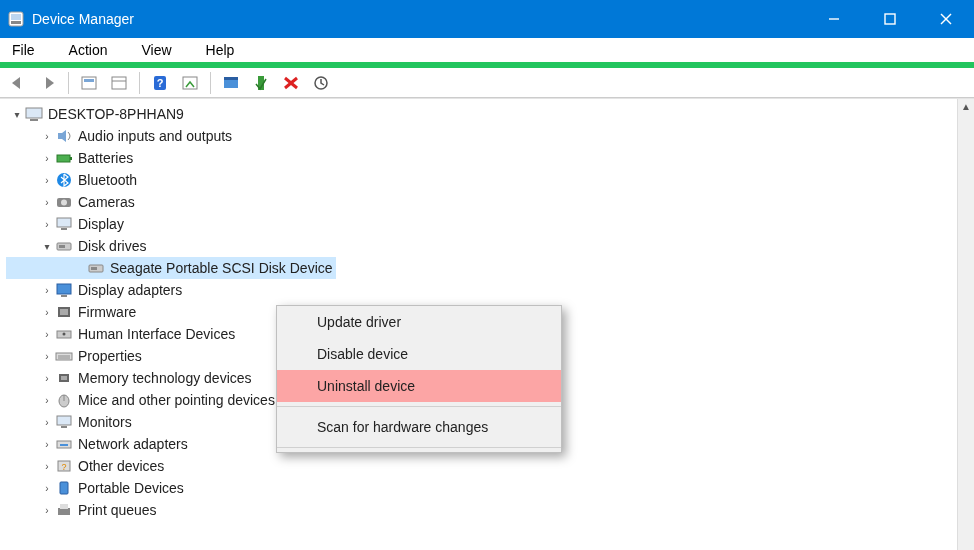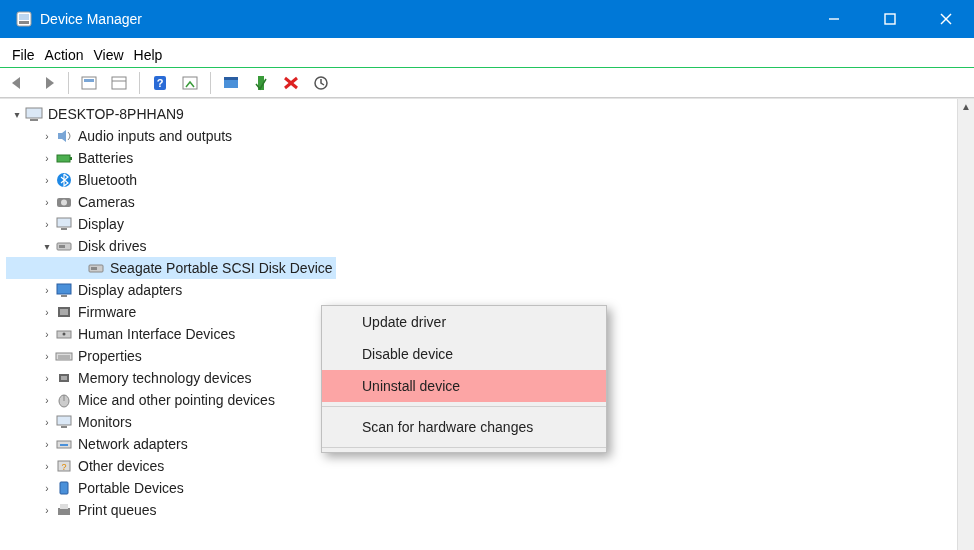--- a/index.html
+++ b/index.html
@@ -1,47 +1,47 @@
 <!DOCTYPE html>
 <html><head>
 <meta charset="utf-8">
 <style>
 * { box-sizing: border-box; margin: 0; padding: 0; font-family: "Segoe UI", Tahoma, sans-serif; }
 body { width: 974px; height: 550px; background: #fff; overflow: hidden; position: relative; font-size: 13px; }
 
 
-.titlebar { height: 38px; background: #0078d7; color: #fff; display: flex; align-items: center; padding-left: 16px; }
+.titlebar { height: 38px; background: #0078d7; color: #fff; display: flex; align-items: center; padding-left: 8px; }
 .titlebar .title-icon { margin-right: 8px; }
 .titlebar .title-text { font-size: 14px; flex: 1; }
 .titlebar .win-btns { display: flex; height: 100%; }
 .titlebar .win-btn { width: 56px; display: flex; align-items: center; justify-content: center; font-size: 14px; cursor: default; }
 
 
-.menubar { height: 30px; display: flex; align-items: flex-end; padding: 0 8px; gap: 2px; border-bottom: 1px solid #22c55e; font-size: 14px; }
+.menubar { height: 30px; display: flex; align-items: flex-start; padding: 0 8px; gap: 26px; border-bottom: 6px solid #22c55e; font-size: 14px; }
 .menubar .menu-item { padding: 4px 4px; }
 
 
 .toolbar { height: 30px; display: flex; align-items: center; padding: 0 6px; gap: 6px; border-bottom: 1px solid #ccc; }
 .toolbar .tb-btn { width: 24px; height: 24px; display: flex; align-items: center; justify-content: center; border: 1px solid transparent; }
 .toolbar .sep { width: 1px; height: 22px; background: #ccc; margin: 0 2px; }
 
 
 .tree-wrap { position: relative; height: calc(550px - 38px - 30px - 30px); border-top: 1px solid #e4e4e4; }
 .tree { padding: 4px 0 8px 6px; background: #fff; overflow: hidden; height: 100%; font-size: 14px; color: #222; }
 .tree-row { display: flex; align-items: center; height: 22px; white-space: nowrap; }
 .tw { display: inline-flex; width: 14px; justify-content: center; color: #555; font-size: 10px; }
 .ic { width: 20px; display: inline-flex; justify-content: center; margin-right: 4px; }
 .label { }
 .row-sel { background: #cce8ff; }
 
 
 .scrollbar-v { position: absolute; right: 0; top: 0; width: 17px; height: 100%; background: #f0f0f0; border-left: 1px solid #ddd; display: flex; flex-direction: column; align-items: center; padding-top: 2px; }
 
 
-.ctxmenu { position: absolute; left: 276px; top: 206px; width: 286px; background: #f0f0f0; border: 1px solid #bfbfbf; box-shadow: 4px 4px 10px rgba(0,0,0,0.35); z-index: 20; margin-left: 45px; }
+.ctxmenu { position: absolute; left: 276px; top: 206px; width: 286px; background: #f0f0f0; border: 1px solid #bfbfbf; box-shadow: 4px 4px 10px rgba(0,0,0,0.35); z-index: 20; }
 .ctxmenu .cm-item { padding: 8px 18px 8px 40px; font-size: 14px; color: #222; }
 .ctxmenu .cm-item.hl { background: #fca5a5; }
 .ctxmenu .cm-item.bold { font-weight: 700; }
 .ctxmenu .cm-sep { height: 1px; background: #d0d0d0; margin: 4px 0; }
 
 svg { display: block; }
 </style>
 </head>
 <body>
 

